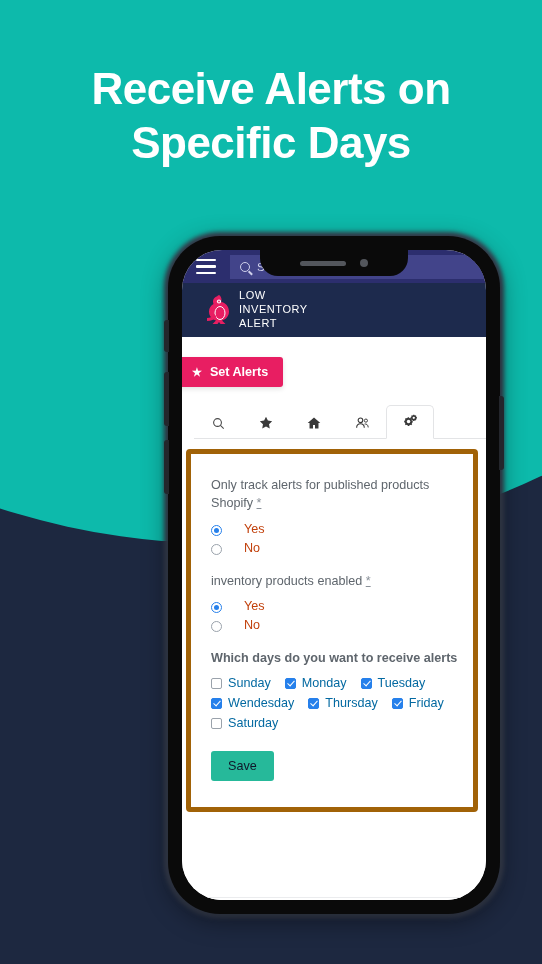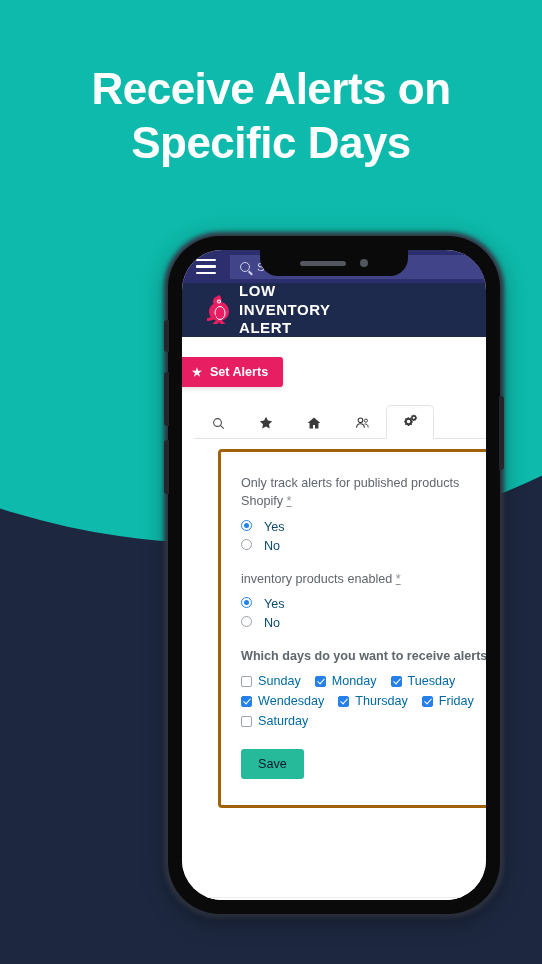--- a/index.html
+++ b/index.html
@@ -139,24 +139,24 @@
   .brandbar {
     height:54px;
     background:#1d2a4d;
     display:flex; align-items:center;
     padding-left:22px;
     gap:9px;
   }
   .bird { width:26px; height:30px; flex:none; }
   .brandtext {
     color:#ffffff;
-    font-size:15px;
+    font-size:11px;
     line-height:1.26;
     letter-spacing:.55px;
-    font-weight:700;
+    font-weight:400;
   }
 
   
   .appbody { background:#ffffff; position:relative; height:100%; }
 
   .ribbon {
     position:absolute;
     left:-6px; top:20px;
     background:#e81e62;
     color:#fff;
@@ -196,40 +196,40 @@
     border-bottom:1px solid #fff;
     border-radius:5px 5px 0 0;
     background:#fff;
     margin-bottom:-1px;
     height:34px;
   }
 
   
   .card {
     position:absolute;
-    left:36px; top:112px;
+    left:4px; top:112px;
     width:292px;
     background:#fff;
-    border:3px solid #a16207;
+    border:5px solid #a16207;
     border-radius:4px;
     padding:22px 20px 26px 20px;
   }
   .qtext {
     color:#5f666d;
     font-size:12.6px;
     line-height:1.45;
     white-space:nowrap;
   }
   .req { color:#8a9199; text-decoration:underline; }
 
   .radios { margin:9px 0 17px 0; }
   .radio-row {
-    display:flex; align-items:flex-start; gap:12px;
+    display:flex; align-items:flex-end; gap:22px;
     margin-bottom:5px;
-    color:#0c4a6e;
+    color:#c2410c;
     font-size:12.6px;
   }
   .rd {
     width:11px; height:11px; border-radius:50%;
     border:1.6px solid #9aa2ab; background:#fff; flex:none;
     position:relative;
   }
   .rd.on { border-color:#2680eb; border-width:1.8px; }
   .rd.on::after {
     content:""; position:absolute; left:2px; top:2px;

